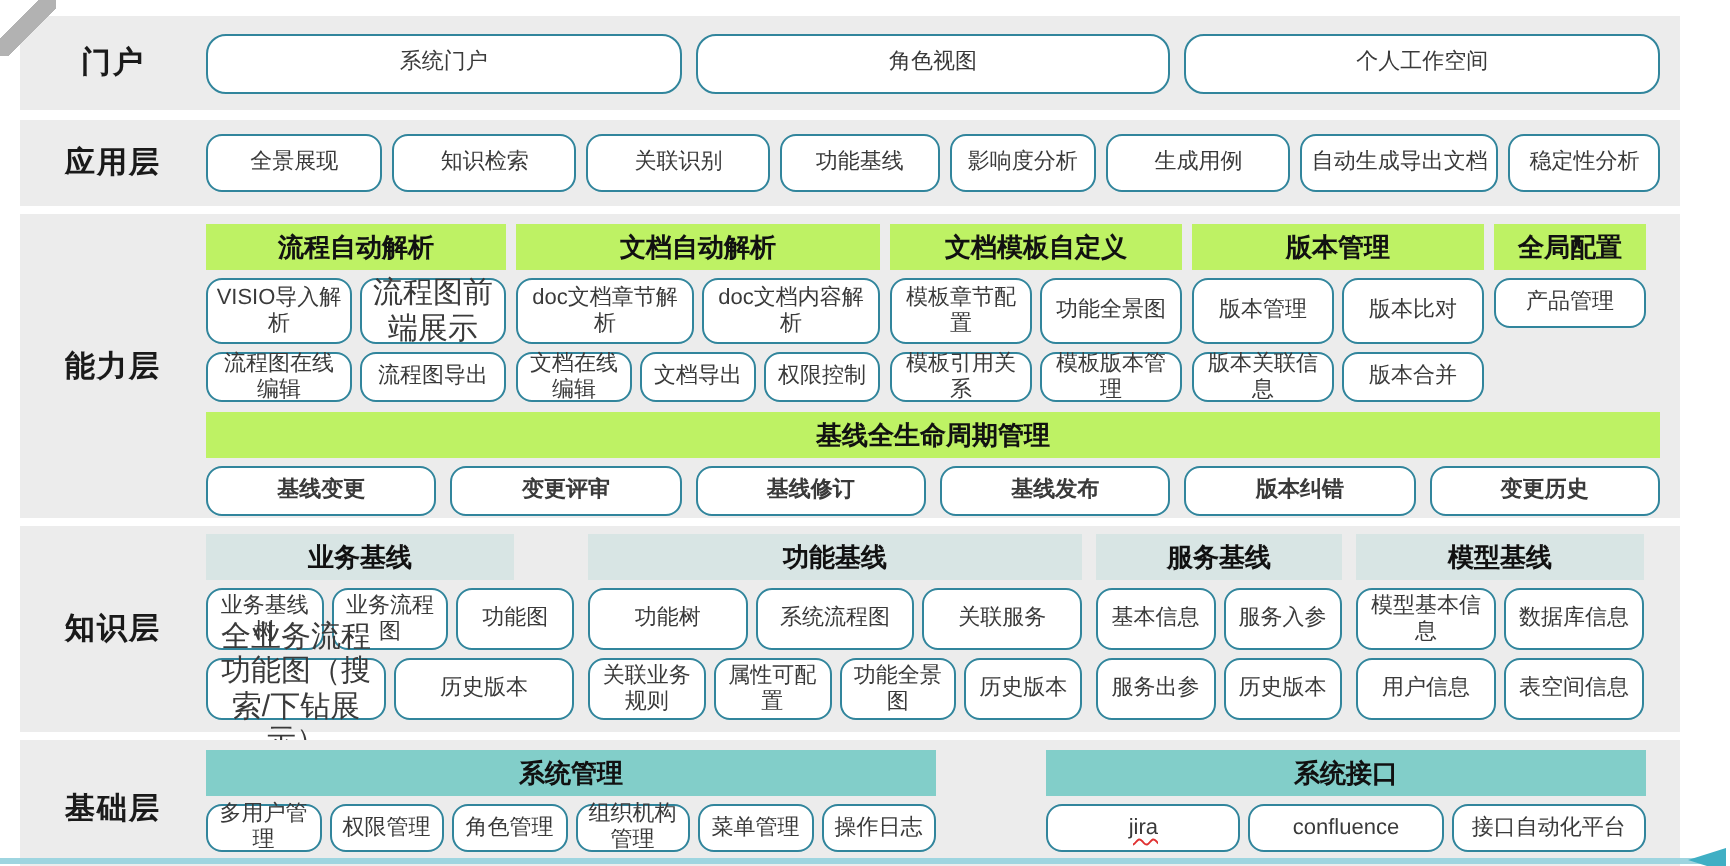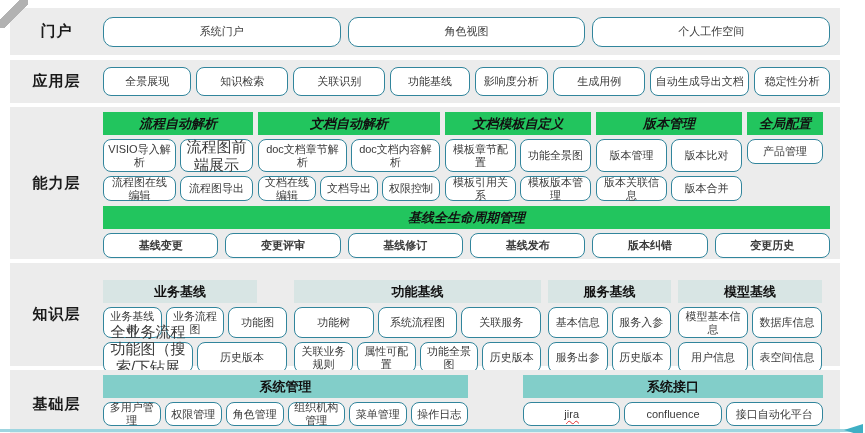--- a/index.html
+++ b/index.html
@@ -20,21 +20,21 @@
   .rowflex{display:flex;align-items:center;height:100%;}
   .node{
     background:#fff;border:1.5px solid #31859c;border-radius:8px;
     display:flex;align-items:center;justify-content:center;text-align:center;
     font-size:11px;color:#3a3a3a;box-sizing:border-box;padding:0 3px;line-height:1.15;
   }
   .hdr{
     font-weight:700;font-size:13px;height:23px;line-height:23px;text-align:center;
     color:#111;box-sizing:border-box;
   }
-  .hdr-blue{background:#22c55e;font-style:italic;}
+  .hdr-blue{background:#bef264;}
   .hdr-pale{background:#d8e5e4;}
   .hdr-teal{background:#82cec9;}
 
   
   #band-portal{top:8px;height:47px;}
   #band-app{top:60px;height:43px;}
   #band-capability{top:107px;height:152px;}
   #band-knowledge{top:263px;height:103px;}
   #band-foundation{top:370px;height:68px;}
 
@@ -57,21 +57,21 @@
   .grow .node{flex:1;}
   .cap-r1 .node{height:33px;}
   .cap-r2 .node{height:25px;}
   .small{font-size:15px;}
   .f73{flex:73;}.f50{flex:50;}.f52{flex:52;}
   .baseline-hdr{margin-top:1px;}
   .baseline-row{display:flex;gap:7px;}
   .baseline-row .node{flex:1;height:25px;font-weight:bold;}
 
   
-  #band-knowledge .content{padding-top:17px;display:flex;flex-direction:column;gap:4px;}
+  #band-knowledge .content{padding-top:4px;display:flex;flex-direction:column;gap:4px;}
   .kn-groups{display:flex;gap:7px;}
   .kn-group{display:flex;flex-direction:column;gap:4px;}
   .kg0{width:184px;}.kg1{width:247px;}.kg2{width:123px;}.kg3{width:144px;}
   .kg0 .hdr{width:calc(100% - 30px);}
   .kn-group .grow .node{height:31px;}
   .k62{flex:62;}.k54{flex:54;}.k128{flex:128;}
   .k69{flex:69;}.k55{flex:55;}.k57{flex:57;}
   .k60{flex:60;}.k56{flex:56;}.k72{flex:72;}.k66{flex:66;}
 
   

